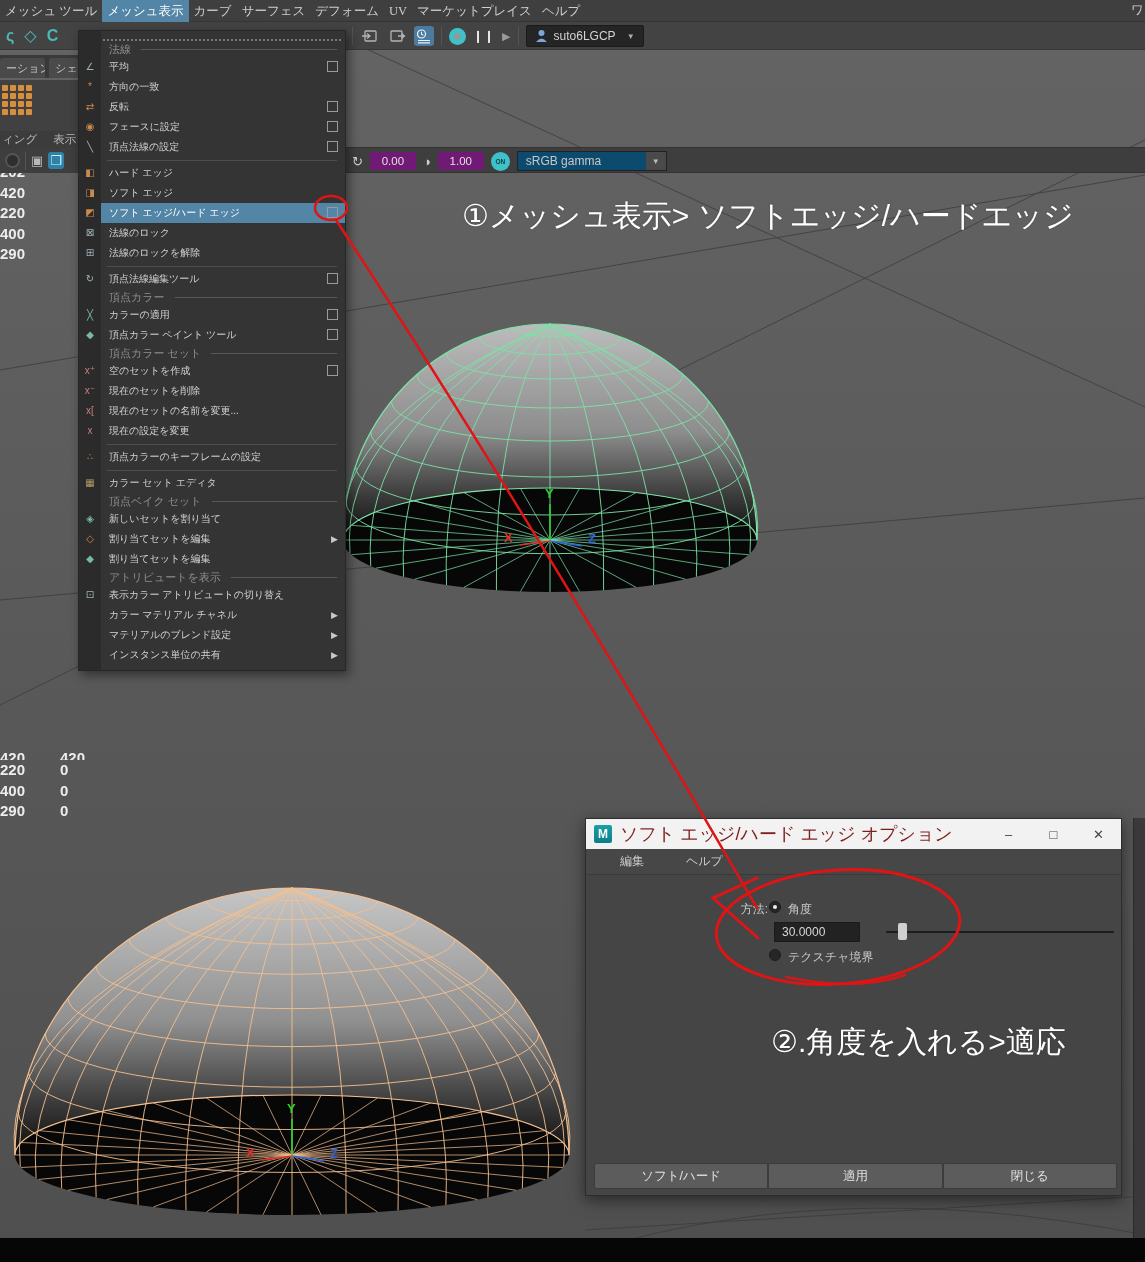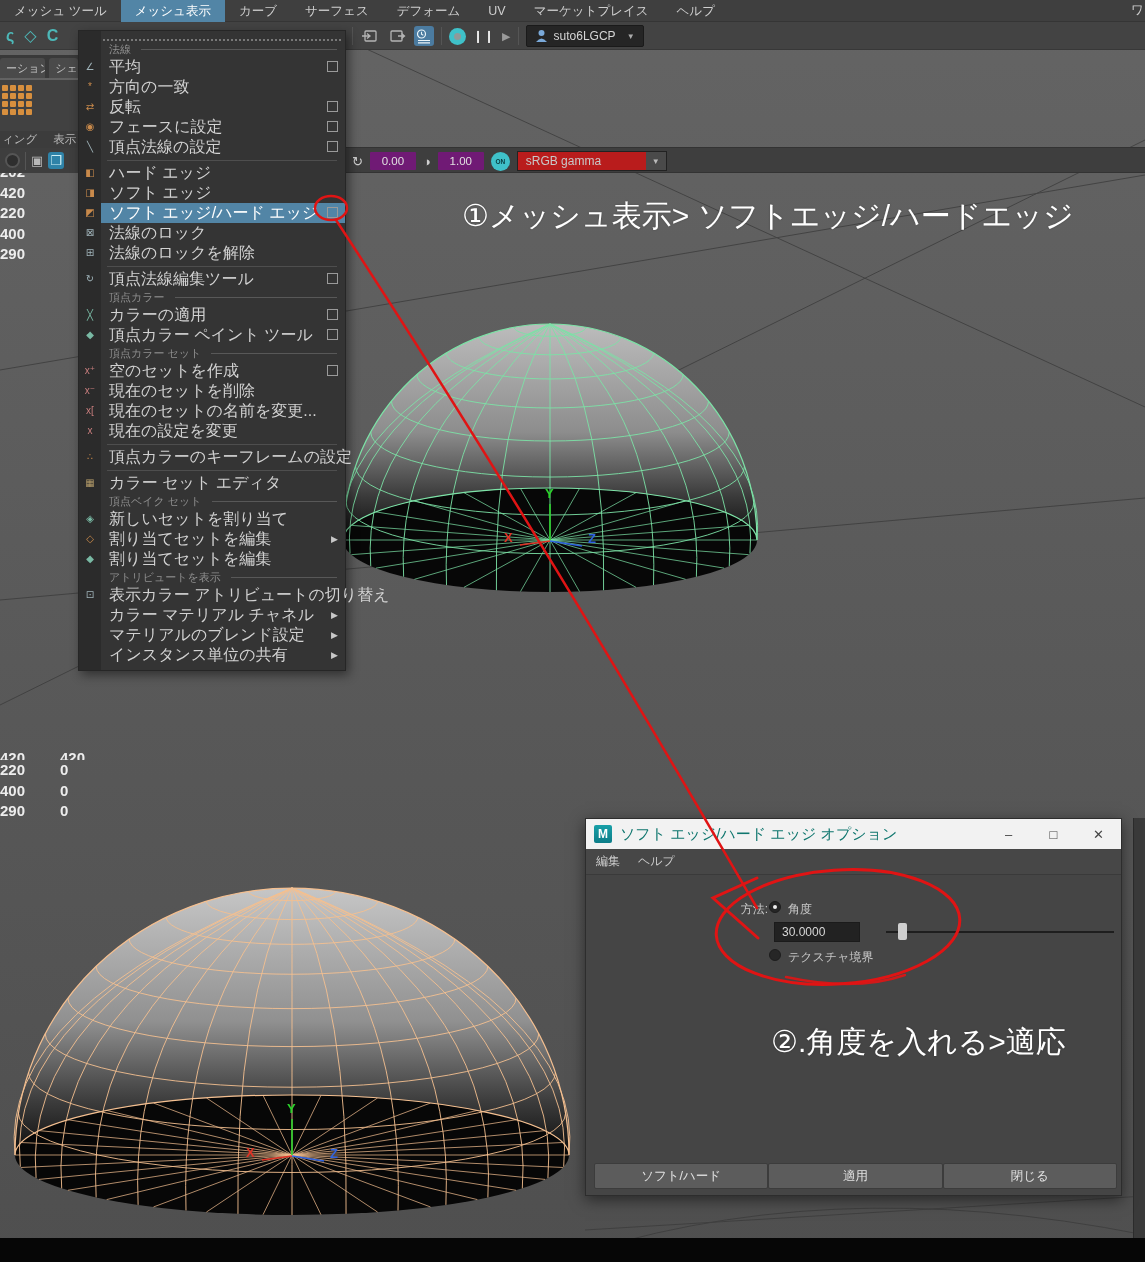--- a/index.html
+++ b/index.html
@@ -5,21 +5,21 @@
   html,body{margin:0;padding:0;background:#222;}
   *{box-sizing:border-box;font-family:"Liberation Sans","DejaVu Sans",sans-serif;}
   .screen{position:relative;width:1145px;height:1262px;overflow:hidden;
     background:linear-gradient(#646464,#4f4f4f);}
   svg{display:block;}
   
   #scene{position:absolute;left:0;top:0;z-index:1;}
   
   .menubar{position:absolute;left:0;top:0;width:1145px;height:22px;background:#3f3f3f;
     display:flex;align-items:center;z-index:22;border-bottom:1px solid #353535;}
-  .mb-item{color:#cfcfcf;font-size:12.5px;padding:0 14px;height:22px;line-height:22px;white-space:nowrap;}
+  .mb-item{color:#cfcfcf;font-size:12.5px;padding:0 5px;height:22px;line-height:22px;white-space:nowrap;font-family:Liberation Serif, serif;}
   .mb-item.active{background:#5285a6;color:#fff;}
   .mb-partial{margin-left:auto;padding-right:0;color:#cfcfcf;font-size:12.5px;width:14px;overflow:hidden;}
   
   .toolbar2{position:absolute;left:0;top:22px;width:1145px;height:28px;background:#434343;
     z-index:21;border-bottom:1px solid #383838;display:flex;align-items:center;}
   .t2-left{display:flex;align-items:center;gap:10px;padding-left:6px;width:340px;}
   .teal-ic{color:#4db8b8;font-size:16px;font-weight:bold;}
   .t2-cluster{position:absolute;left:352px;top:0;height:28px;display:flex;align-items:center;gap:7px;}
   .vsep{width:1px;height:18px;background:#2e2e2e;border-right:1px solid #555;}
   .sq-ic{width:20px;height:20px;display:flex;align-items:center;justify-content:center;}
@@ -34,21 +34,21 @@
   .userchip .uarrow{color:#aaa;font-size:8px;margin-left:auto;}
   
   .panelbar{position:absolute;left:0;top:147px;width:1145px;height:26px;background:#3e3e3e;
     border-top:1px solid #333;border-bottom:1px solid #333;z-index:5;}
   .pb-right{position:absolute;left:344px;top:0;height:26px;display:flex;align-items:center;gap:7px;}
   .pb-ic{color:#cfcfcf;font-size:13px;}
   .numfield{background:#701a75;color:#e0e0e0;font-size:11.5px;height:18px;min-width:46px;
     display:flex;align-items:center;justify-content:center;border-radius:1px;}
   .on-toggle{width:19px;height:19px;border-radius:50%;background:#3fc1c9;color:#083a3d;
     font-size:6.5px;font-weight:bold;display:flex;align-items:center;justify-content:center;}
-  .gammasel{display:flex;align-items:center;background:#b91c1c;height:20px;width:150px;
+  .gammasel{display:flex;align-items:center;background:#0c4a6e;height:20px;width:150px;
     border:1px solid #222;}
   .gammasel span{color:#c8c8c8;font-size:12px;padding-left:8px;}
   .gammasel .garrow{margin-left:auto;background:#4a4a4a;height:100%;width:20px;color:#bbb;
     font-size:8px;display:flex;align-items:center;justify-content:center;}
   
   .tabsrow{position:absolute;left:0;top:55px;width:78px;height:23px;background:#393939;z-index:6;
     display:flex;align-items:flex-end;gap:4px;}
   .tab{background:#4a4a4a;color:#c2c2c2;font-size:11px;height:20px;line-height:20px;
     padding:0 6px;border-radius:3px 3px 0 0;white-space:nowrap;overflow:hidden;}
   .shelficon{position:absolute;left:0;top:80px;width:78px;height:52px;background:#414141;z-index:6;}
@@ -64,46 +64,46 @@
   .cube-ic.hl{background:#2f83a8;color:#cdeff5;border-radius:3px;padding:1px 2px;}
   
   .hud{position:absolute;z-index:4;color:#ededed;font-size:15px;font-weight:bold;
     text-align:left;line-height:20.5px;font-family:"DejaVu Sans",sans-serif;}
   
   .menu{position:absolute;left:78px;top:30px;width:268px;background:#343434;z-index:25;
     border:1px solid #262626;box-shadow:3px 4px 10px rgba(0,0,0,.45);padding-bottom:5px;}
   .menu .gutter{position:absolute;left:0;top:0;bottom:0;width:22px;background:#2b2b2b;z-index:1;}
   .tearoff{height:8px;margin:2px 4px 0 4px;border-bottom:2px dotted #787878;}
   .m-row{position:relative;height:20px;display:flex;align-items:center;padding-left:30px;}
-  .m-row .lbl{color:#d2d2d2;font-size:16px;white-space:nowrap;z-index:2;}
+  .m-row .lbl{color:#d2d2d2;font-size:10px;white-space:nowrap;z-index:2;}
   .m-row.hl{background:#5285a6;}
   .m-row.hl .lbl{color:#fff;}
   .m-row .ic{position:absolute;left:1px;width:20px;text-align:center;font-size:10px;z-index:2;line-height:20px;}
   .ic.o{color:#c98a4b;} .ic.g{color:#a0b4ba;} .ic.t{color:#79b9a4;} .ic.r{color:#c97e7e;} .ic.m{color:#b9a06c;}
   .m-check{position:absolute;right:7px;top:4px;width:11px;height:11px;border:1px solid #9a9a9a;z-index:2;}
   .m-sub{position:absolute;right:7px;color:#c8c8c8;font-size:9px;z-index:2;}
   .m-head{position:relative;height:16px;display:flex;align-items:center;padding-left:30px;z-index:2;}
   .m-head .hlbl{color:#8f8f8f;font-size:11px;white-space:nowrap;}
   .m-head::after{content:"";flex:1;border-top:1px solid #585858;margin:0 8px 0 10px;}
   .m-sep{height:6px;position:relative;}
   .m-sep::after{content:"";position:absolute;left:28px;right:8px;top:3px;border-top:1px solid #4e4e4e;}
   
   .dialog{position:absolute;left:585px;top:818px;width:537px;height:378px;z-index:30;
     background:#454545;box-shadow:0 4px 14px rgba(0,0,0,.5);border:1px solid #2d2d2d;}
   .dtitle{position:absolute;left:0;top:0;right:0;height:30px;background:#f2f2f2;
     display:flex;align-items:center;padding-left:8px;gap:8px;}
   .mayaicon{width:18px;height:18px;background:linear-gradient(#18a0a8,#0d7d88);border-radius:2px;
     color:#fff;font-size:12px;font-weight:bold;display:flex;align-items:center;justify-content:center;}
-  .dtitle .ttl{color:#0f766e;font-size:15px;}
+  .dtitle .ttl{color:#7f1d1d;font-size:18px;}
   .winbtns{margin-left:auto;display:flex;}
   .winbtn{width:45px;height:30px;display:flex;align-items:center;justify-content:center;
     color:#444;font-size:13px;}
   .dmenu{position:absolute;left:0;top:30px;right:0;height:26px;background:#474747;
     border-bottom:1px solid #3a3a3a;display:flex;align-items:center;gap:18px;padding-left:10px;}
-  .dmenu span{color:#cccccc;font-size:12px;}
+  .dmenu span{color:#cccccc;font-size:12px;margin-left:24px;}
   .dbody{position:absolute;left:0;top:56px;right:0;bottom:36px;background:#454545;}
   .mlabel{position:absolute;left:110px;top:26px;width:72px;text-align:right;color:#c8c8c8;font-size:12px;}
   .radio{position:absolute;width:12px;height:12px;border-radius:50%;background:#262626;border:1px solid #1d1d1d;}
   .radio.sel::after{content:"";position:absolute;left:3px;top:3px;width:4px;height:4px;border-radius:50%;background:#efefef;}
   .rlabel{position:absolute;color:#c8c8c8;font-size:12px;}
   .afield{position:absolute;left:188px;top:47px;width:86px;height:20px;background:#222;
     color:#d8d8d8;font-size:12px;display:flex;align-items:center;padding-left:7px;border:1px solid #1b1b1b;}
   .strack{position:absolute;left:300px;top:56px;width:228px;height:2px;background:#1e1e1e;}
   .shandle{position:absolute;left:312px;top:48px;width:9px;height:17px;background:#d0d0d0;border-radius:2px;}
   .dbtns{position:absolute;left:0;right:0;bottom:0;height:36px;display:flex;gap:0;padding:4px 4px 6px 8px;}

